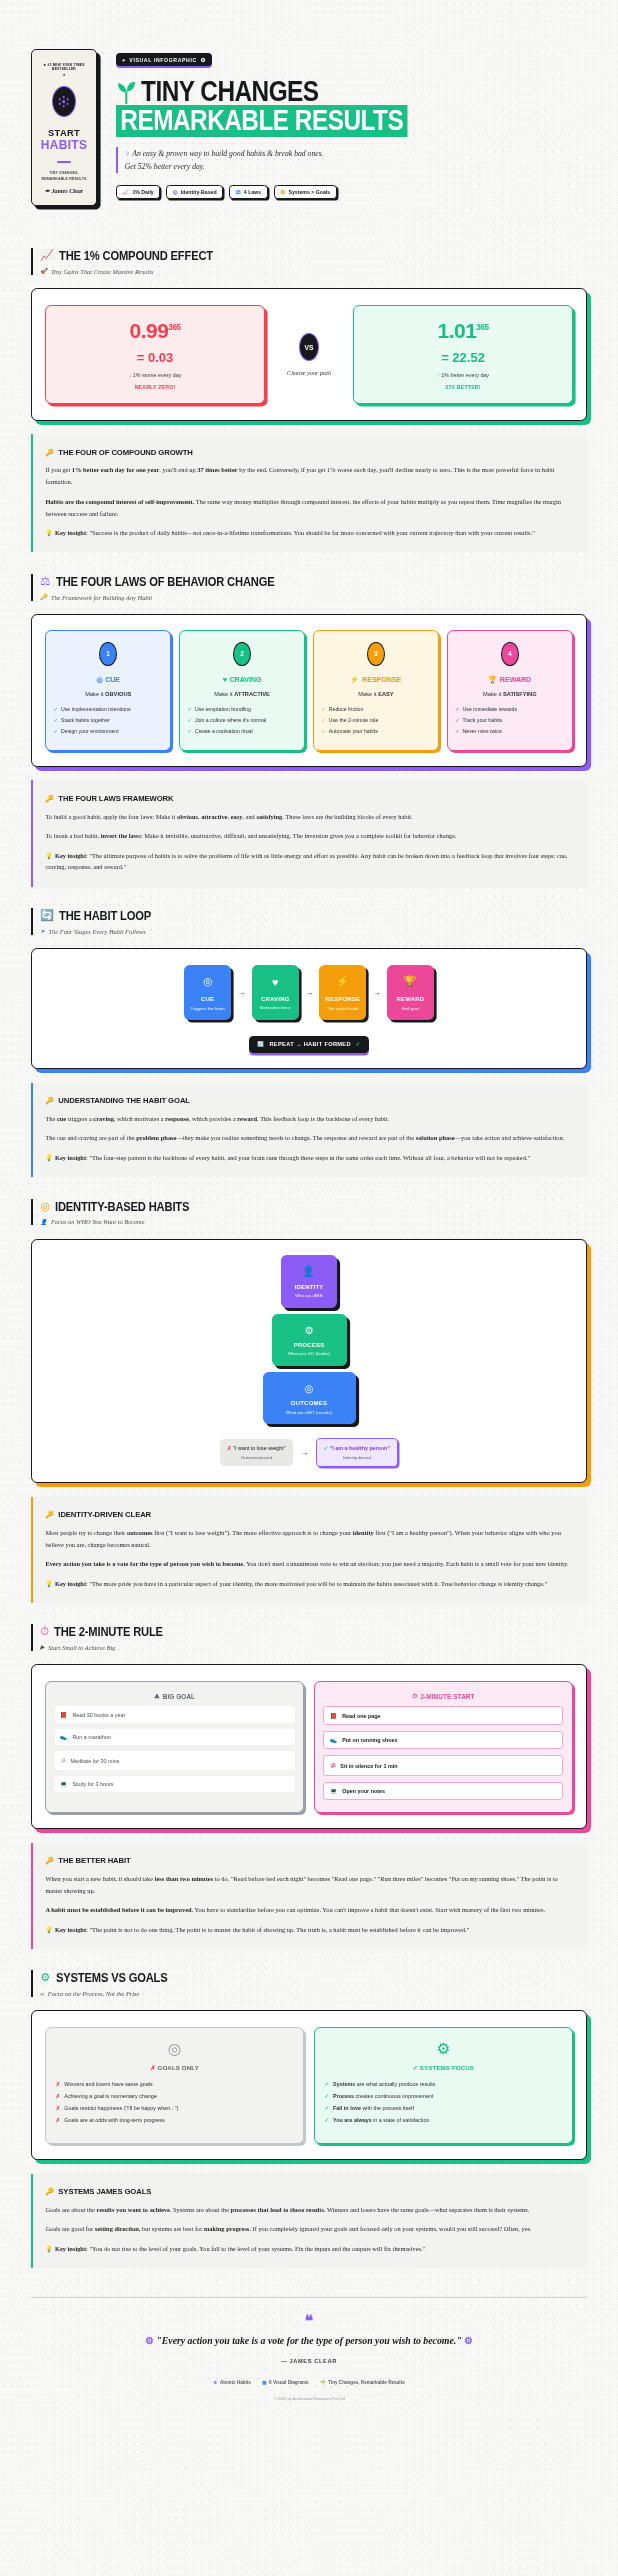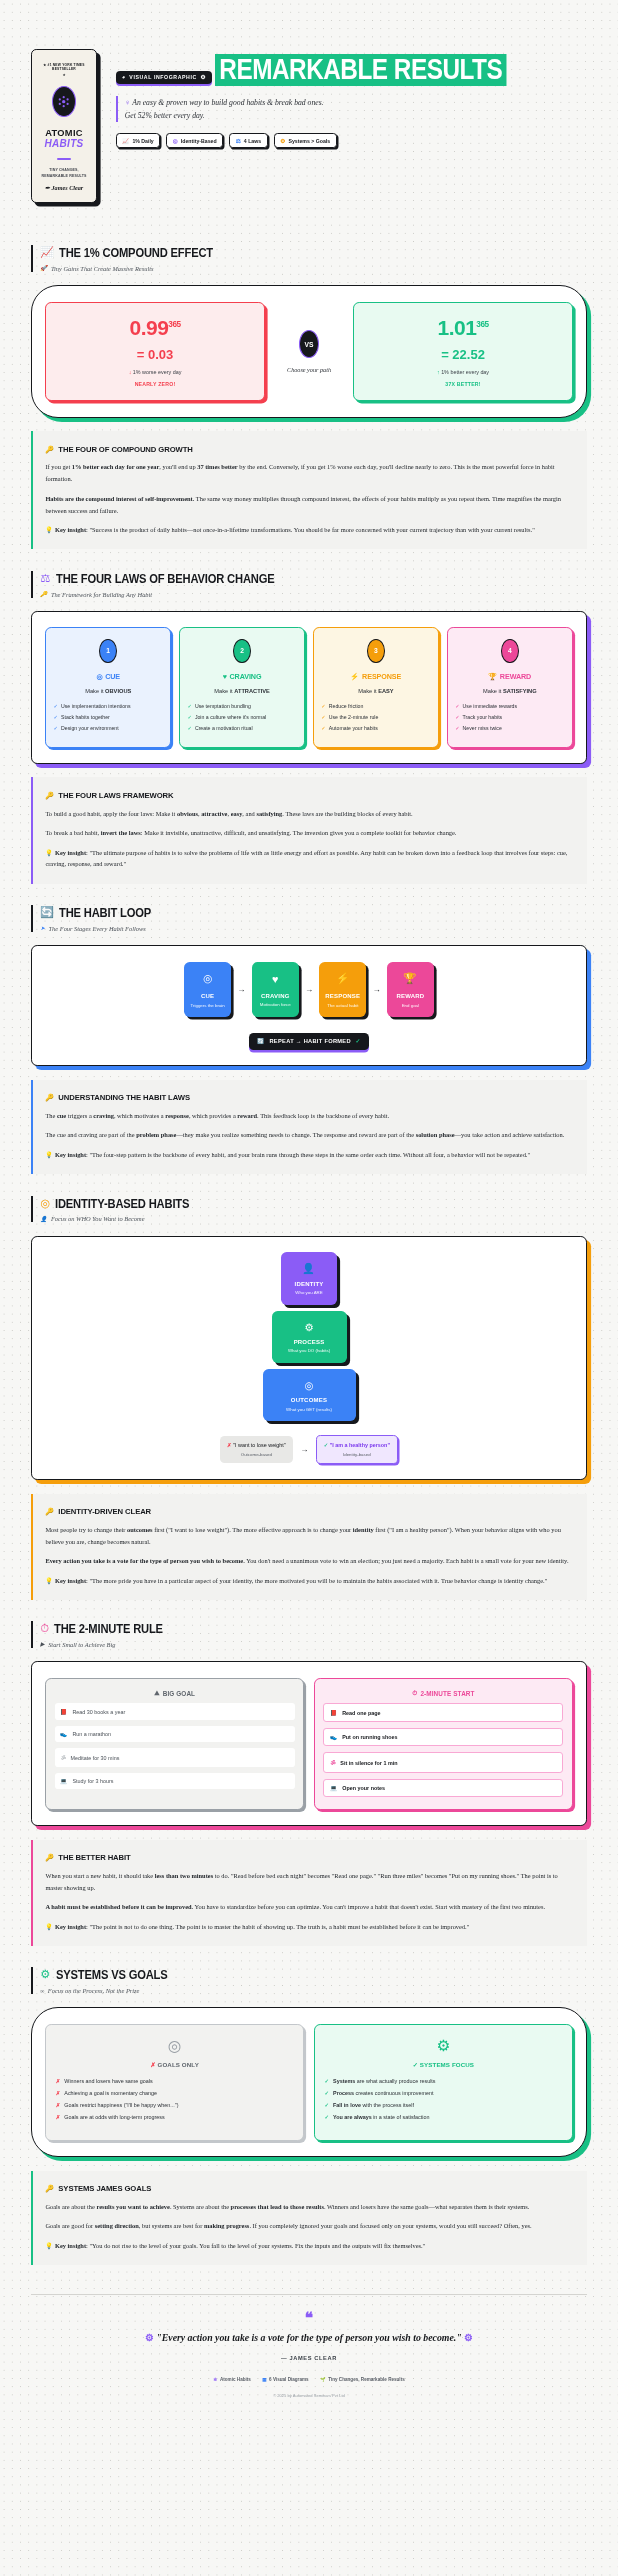--- a/index.html
+++ b/index.html
@@ -28,21 +28,21 @@
   }
   .book-top { font-size: 3.3px; font-weight: 700; letter-spacing: 0.2px; color:#16181c; }
   .book-star { font-size: 3.6px; margin-top: 1.5px; }
   .book-badge {
     width: 24px; height: 31px; margin: 9.3px auto 0 auto;
     background: #16181c; border: 1.5px solid #8b5cf6; border-radius: 50%;
     display: flex; align-items: center; justify-content: center;
   }
   .book-badge svg { width: 13.4px; height: 13.4px; }
   .book-t1 { margin-top: 11.3px; font-size: 9.3px; font-weight: 800; letter-spacing: 0.3px; }
-  .book-t2 { font-size: 10px; font-weight: 800; letter-spacing: 0.3px; color:#8b5cf6;font-style:italic; }
+  .book-t2 { font-size: 12px; font-weight: 800; letter-spacing: 0.3px; color:#8b5cf6; }
   .book-rule { width: 13.4px; height: 2.6px; background: #8b5cf6; margin: 8.2px auto; border-radius:1px;}
   .book-sub { font-size: 3.6px; font-weight: 700; color:#44484f; line-height: 1.6; letter-spacing:0.1px;}
   .book-author { margin-top: 3.6px; font-size: 6.2px; font-style: italic; font-family: "Liberation Serif", serif; font-weight: 700;}
   .book-author .q { color:#16181c; }
 
   .hero-right { flex: 1; padding-top: 4.1px; }
   .pill {
     display:inline-flex; align-items:center; gap:3.6px;
     background:#16181c; color:#fff; border-radius:4.1px;
     padding: 3.6px 6.2px; font-size: 5.2px; font-weight: 800; letter-spacing: 0.6px;
@@ -84,21 +84,21 @@
     transform: scaleX(.86); transform-origin: left center;
   }
   .sec-sub { margin-top: 4.6px; display:flex; align-items:center; gap:3.6px;
     font-family:"Liberation Serif", serif; font-style: italic; font-size: 6.4px; color:#4b5158;}
   .sec-sub .si { font-size: 5.7px; }
 
   .card {
     margin-top: 13.4px; background:#fff; border: 1.5px solid #16181c; border-radius: 6.2px;
     padding: 15.5px 13.4px;
   }
-  .card.acc-green  { box-shadow: 4.1px 4.1px 0 #18c085; border-radius: 27px; }
+  .card.acc-green  { box-shadow: 4.1px 4.1px 0 #18c085; }
   .card.acc-purple { box-shadow: 4.1px 4.1px 0 #8b5cf6; }
   .card.acc-blue   { box-shadow: 4.1px 4.1px 0 #3b82f6; }
   .card.acc-orange { box-shadow: 4.1px 4.1px 0 #f59e0b; }
   .card.acc-pink   { box-shadow: 4.1px 4.1px 0 #ec4899; }
 
   
   .compound { display:flex; align-items:center; justify-content:center; gap: 13.4px; }
   .cbox { flex:1; border:1.5px solid; border-radius:6.2px; padding: 13.4px 7.2px; text-align:center; }
   .cbox.bad  { border-color:#f43f4e; background:#fdeced; box-shadow: 2.6px 2.6px 0 #f43f4e; }
   .cbox.good { border-color:#18c085; background:#e8faf1; box-shadow: 2.6px 2.6px 0 #18c085; }
@@ -249,40 +249,48 @@
         <svg viewBox="0 0 24 24" fill="#8b5cf6">
           <circle cx="12" cy="12" r="3"></circle>
             <circle cx="12" cy="4" r="2"></circle>
             <circle cx="12" cy="20" r="2"></circle>
           <circle cx="5" cy="8" r="2"></circle>
             <circle cx="19" cy="8" r="2"></circle>
             <circle cx="5" cy="16" r="2"></circle>
             <circle cx="19" cy="16" r="2"></circle>
         </svg>
       </div>
-      <div class="book-t1">ATOMIC</div>
+      <div class="book-t1">START</div>
       <div class="book-t2">HABITS</div>
       <div class="book-rule"></div>
       <div class="book-sub">
         <div>TINY CHANGES,</div>
         <div>REMARKABLE RESULTS</div>
       </div>
       <div class="book-author">
         <span class="q">✒</span>
         <span>James Clear</span>
       </div>
     </div>
 
     <div class="hero-right">
       <div class="pill">
         <span class="ico">◕</span>
         <span>VISUAL INFOGRAPHIC</span>
         <span class="ico">⚙</span>
       </div>
 
+      <div class="h1">
+        <svg class="sprout" viewBox="0 0 40 46">
+          <path d="M20 46 V22" stroke="#18c085" stroke-width="4" fill="none"></path>
+          <path d="M20 24 C20 10 8 6 4 6 C4 18 12 24 20 24Z" fill="#18c085"></path>
+          <path d="M21 22 C21 8 31 2 37 4 C36 16 29 22 21 22Z" fill="#18c085"></path>
+        </svg>
+        <h1>TINY CHANGES</h1>
+      </div>
       <div class="h1-band">REMARKABLE RESULTS</div>
 
       <div class="tagline">
         <p><span style="color:#8b5cf6">♀</span>
           <span>An easy &amp; proven way to build good habits &amp; break bad ones.</span></p>
         <p>Get 52% better every day.</p>
       </div>
 
       <div class="chips">
         <div class="chip">
@@ -518,21 +526,21 @@
         <div class="repeat">
           <span class="ri">🔄</span>
           <span>REPEAT → HABIT FORMED</span>
           <span class="chk">✓</span>
         </div>
       </div>
     </div>
     <div class="takeaway tl-blue">
       <div class="tk-title">
         <span class="ki" style="color:#3b82f6">🔑</span>
-        <span>UNDERSTANDING THE HABIT LAWS</span>
+        <span>UNDERSTANDING THE HABIT GOAL</span>
       </div>
       <div class="tk-p">
         <span>The </span><b>cue</b><span> triggers a </span><b>craving</b><span>, which motivates a </span><b>response</b><span>, which provides a </span><b>reward</b><span>. This feedback loop is the backbone of every habit.</span>
       </div>
       <div class="tk-p">
         <span>The cue and craving are part of the </span><b>problem phase</b><span>—they make you realize something needs to change. The response and reward are part of the </span><b>solution phase</b><span>—you take action and achieve satisfaction.</span>
       </div>
       <div class="tk-key">
         <span class="bulb">💡</span>
         <b>Key insight</b>: <span>"The four-step pattern is the backbone of every habit, and your brain runs through these steps in the same order each time. Without all four, a behavior will not be repeated."</span>

